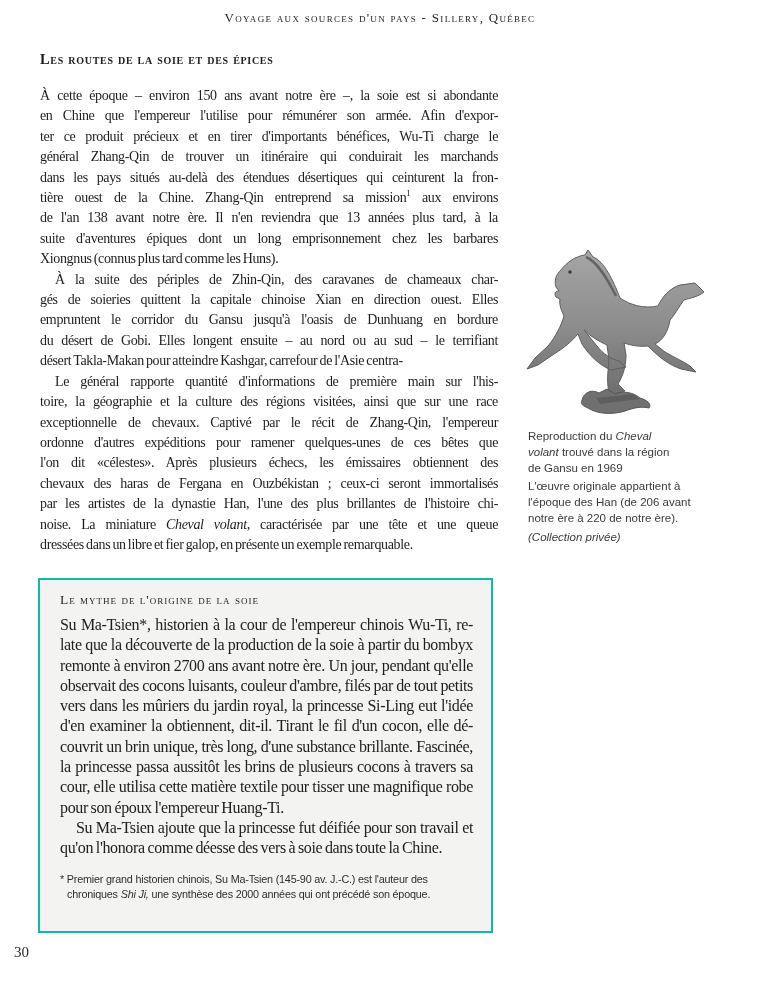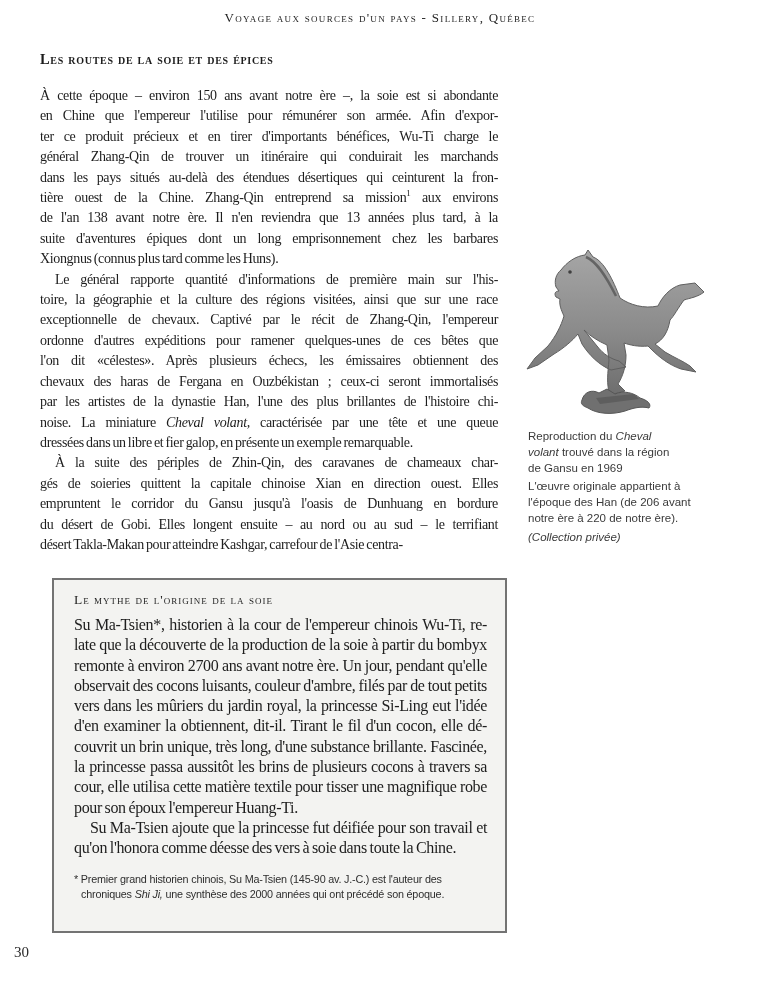--- a/index.html
+++ b/index.html
@@ -42,24 +42,24 @@
   .figure-image{position:absolute;left:512px;top:248px;width:235px;height:180px;}
   .figure-caption{
     position:absolute;left:528px;top:429px;width:215px;
     font-family:"Liberation Sans", sans-serif;
     font-size:11.5px;line-height:15.8px;
     color:#3a3a3a;
   }
   .caption-block{margin:0 0 3px 0;}
   
   .myth-box{
-    position:absolute;left:52px;top:578px;width:455px;height:355px;
+    position:absolute;left:38px;top:578px;width:455px;height:355px;
     box-sizing:border-box;
     background:#f3f3f1;
-    border:2px solid #737373;
+    border:2px solid #14b8a6;
     padding:12px 18px 0 20px;
   }
   .myth-heading{
     font-variant:small-caps;font-weight:400;
     font-size:13.5px;letter-spacing:1px;
     color:#1f1f1f;
     margin:0 0 7px 0;
   }
   .myth-text{
     font-size:16px;line-height:20.3px;
@@ -96,36 +96,36 @@
         <div class="line">en Chine que l'empereur l'utilise pour rémunérer son armée. Afin d'expor-</div>
         <div class="line">ter ce produit précieux et en tirer d'importants bénéfices, Wu-Ti charge le</div>
         <div class="line">général Zhang-Qin de trouver un itinéraire qui conduirait les marchands</div>
         <div class="line">dans les pays situés au-delà des étendues désertiques qui ceinturent la fron-</div>
         <div class="line">tière ouest de la Chine. Zhang-Qin entreprend sa mission<sup>1</sup> aux environs</div>
         <div class="line">de l'an 138 avant notre ère. Il n'en reviendra que 13 années plus tard, à la</div>
         <div class="line">suite d'aventures épiques dont un long emprisonnement chez les barbares</div>
         <div class="line pl">Xiongnus (connus plus tard comme les Huns).</div>
       </div>
       <div class="para">
+        <div class="line ind">À la suite des périples de Zhin-Qin, des caravanes de chameaux char-</div>
+        <div class="line">gés de soieries quittent la capitale chinoise Xian en direction ouest. Elles</div>
+        <div class="line">empruntent le corridor du Gansu jusqu'à l'oasis de Dunhuang en bordure</div>
+        <div class="line">du désert de Gobi. Elles longent ensuite – au nord ou au sud – le terrifiant</div>
+        <div class="line pl">désert Takla-Makan pour atteindre Kashgar, carrefour de l'Asie centra-</div>
+      </div>
+      <div class="para">
         <div class="line ind">Le général rapporte quantité d'informations de première main sur l'his-</div>
         <div class="line">toire, la géographie et la culture des régions visitées, ainsi que sur une race</div>
         <div class="line">exceptionnelle de chevaux. Captivé par le récit de Zhang-Qin, l'empereur</div>
         <div class="line">ordonne d'autres expéditions pour ramener quelques-unes de ces bêtes que</div>
         <div class="line">l'on dit «célestes». Après plusieurs échecs, les émissaires obtiennent des</div>
         <div class="line">chevaux des haras de Fergana en Ouzbékistan ; ceux-ci seront immortalisés</div>
         <div class="line">par les artistes de la dynastie Han, l'une des plus brillantes de l'histoire chi-</div>
         <div class="line">noise. La miniature <i>Cheval volant,</i> caractérisée par une tête et une queue</div>
         <div class="line pl">dressées dans un libre et fier galop, en présente un exemple remarquable.</div>
-      </div>
-      <div class="para">
-        <div class="line ind">À la suite des périples de Zhin-Qin, des caravanes de chameaux char-</div>
-        <div class="line">gés de soieries quittent la capitale chinoise Xian en direction ouest. Elles</div>
-        <div class="line">empruntent le corridor du Gansu jusqu'à l'oasis de Dunhuang en bordure</div>
-        <div class="line">du désert de Gobi. Elles longent ensuite – au nord ou au sud – le terrifiant</div>
-        <div class="line pl">désert Takla-Makan pour atteindre Kashgar, carrefour de l'Asie centra-</div>
       </div>
     </div>
 
   <div class="figure-image">
     <svg width="235" height="180" viewBox="0 0 235 180">
       <defs>
         <linearGradient id="hg" x1="0" y1="0" x2="0" y2="1">
           <stop offset="0" stop-color="#a6a6a6"></stop>
           <stop offset="0.55" stop-color="#8b8b8b"></stop>
           <stop offset="1" stop-color="#6e6e6e"></stop>

